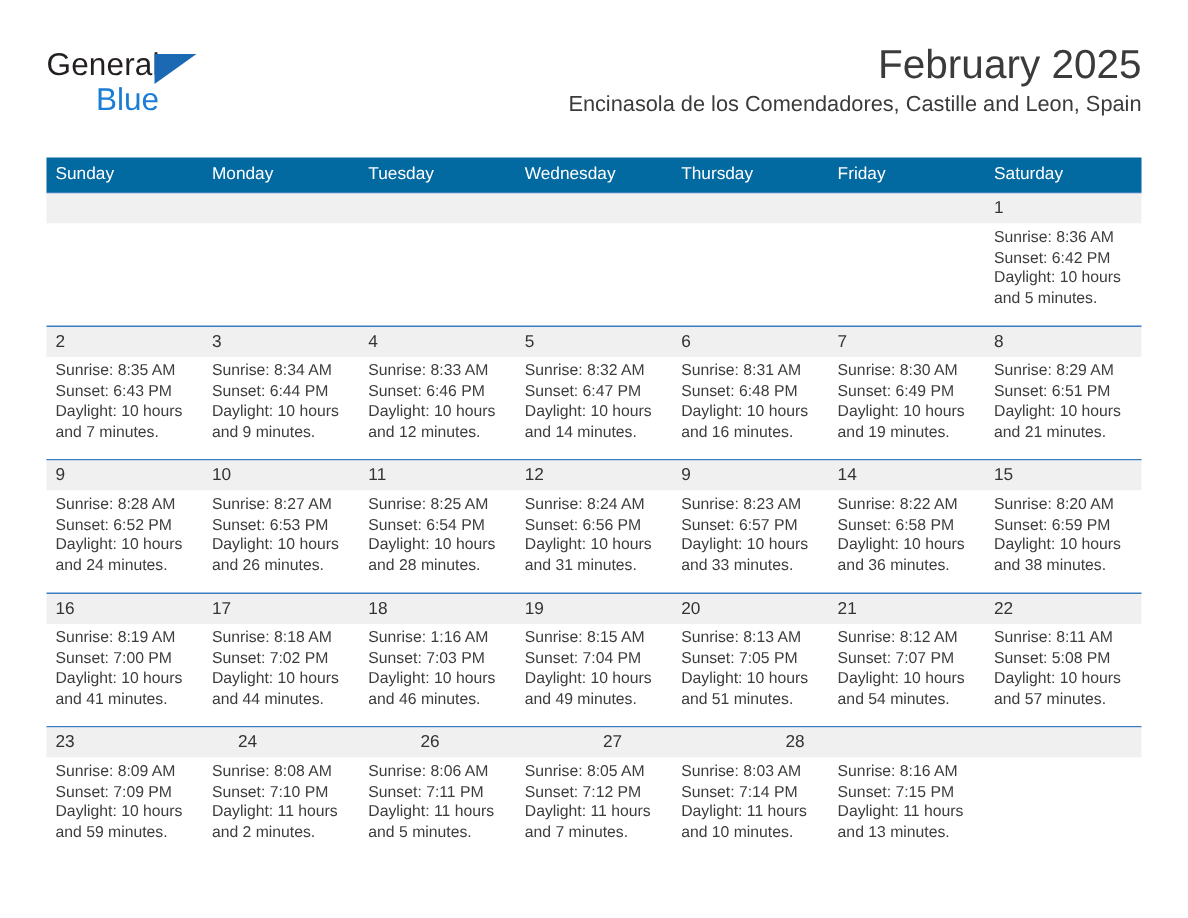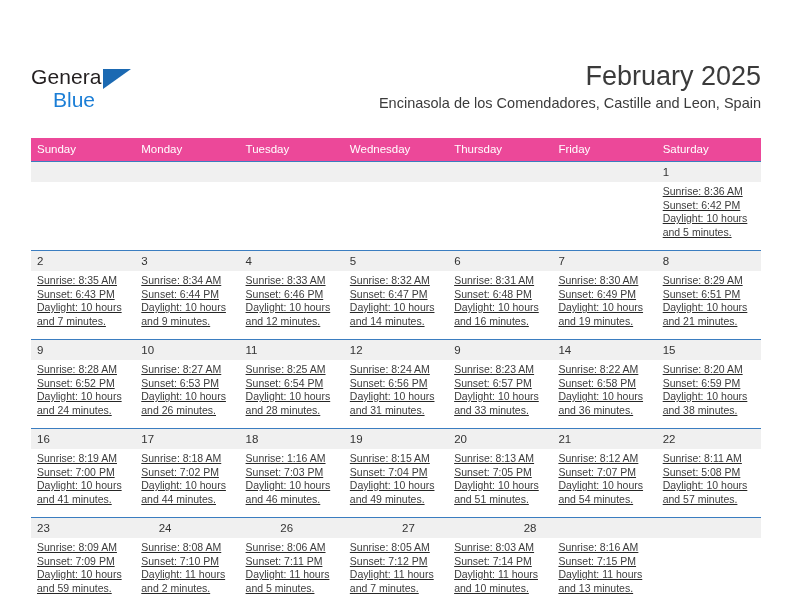--- a/index.html
+++ b/index.html
@@ -13,21 +13,20 @@
     font-family: "Liberation Sans", sans-serif;
     color: #262626;
     overflow: hidden;
   }
 
   .page {
     position: relative;
     width: 792px;
     height: 468px;
     box-sizing: border-box;
-    margin-top: 33px;
   }
 
   
   .topbar {
     position: absolute;
     left: 31px;
     top: 28px;
     width: 730px;
     height: 70px;
   }
@@ -52,21 +51,21 @@
     position: absolute;
     left: 72px;
     top: 4px;
     width: 0;
     height: 0;
     border-left: 28px solid #1b69b2;
     border-bottom: 20px solid transparent;
   }
   .brand-blue {
     position: absolute;
-    left: 22px;
+    left: 33px;
     top: 23px;
     font-size: 21px;
     color: #1b7ed6;
     font-family: "Liberation Sans", sans-serif;
   }
 
   .title {
     position: absolute;
     right: 0;
     top: 0;
@@ -89,21 +88,21 @@
   .calendar {
     position: absolute;
     left: 31px;
     top: 105px;
     width: 730px;
   }
 
   .dow-row {
     display: flex;
     width: 730px;
-    background: #ec4899;
+    background: #0369a1;
   }
   .dow {
     flex: 1 1 0;
     min-width: 0;
     box-sizing: border-box;
     padding: 4px 0 5px 6px;
     color: #ffffff;
     font-size: 11.5px;
     line-height: 14px;
     white-space: nowrap;
@@ -119,21 +118,20 @@
   }
   .week-daynums {
     display: flex;
     width: 730px;
     background: #f0f0f0;
   }
   .week-bodies {
     display: flex;
     width: 730px;
     background: #ffffff;
-    text-decoration: underline;
   }
 
   .daynum-cell {
     flex: 1 1 0;
     min-width: 0;
     box-sizing: border-box;
     padding: 3px 0 3px 6px;
     font-size: 11.5px;
     line-height: 14px;
     color: #333333;

